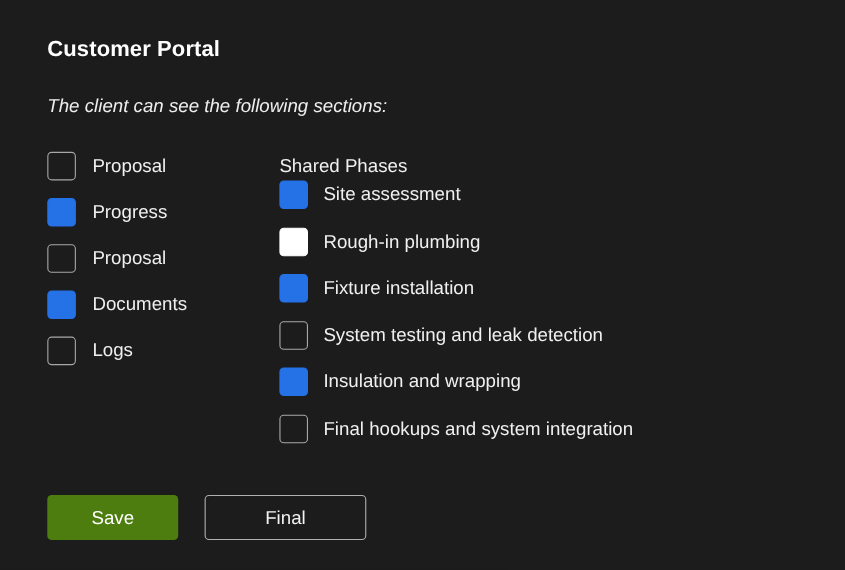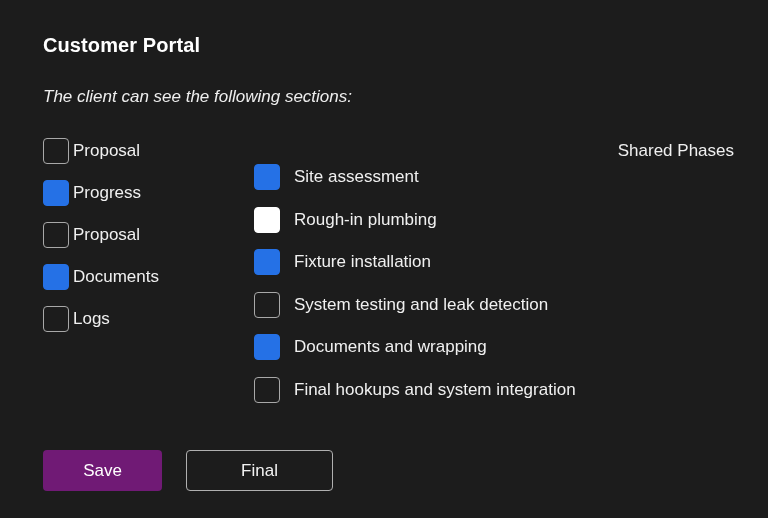--- a/index.html
+++ b/index.html
@@ -54,21 +54,20 @@
     position: absolute;
     left: 43px;
     top: 138px;
     width: 200px;
   }
   .col-right {
     position: absolute;
     left: 254px;
     top: 138px;
     width: 480px;
-    text-align: right;
   }
 
   .col-header {
     font-size: 17px;
     font-weight: normal;
     color: #f0f0f0;
     line-height: 26px;
     height: 26px;
     white-space: nowrap;
   }
@@ -105,21 +104,21 @@
     border-color: #ffffff;
   }
 
   .check-label {
     margin-left: 14px;
     font-size: 17px;
     color: #f0f0f0;
     line-height: 26px;
   }
   .col-left .check-label {
-    margin-left: 4px;
+    margin-left: 15px;
   }
 
   
   .footer {
     position: absolute;
     left: 43px;
     top: 450px;
     display: flex;
     align-items: center;
     gap: 24px;
@@ -134,21 +133,21 @@
     line-height: 1;
     display: inline-flex;
     align-items: center;
     justify-content: center;
     cursor: pointer;
     white-space: nowrap;
     padding: 0 20px;
   }
   .btn-primary {
     min-width: 119px;
-    background: #701a75;
+    background: #4d7c0f;
     color: #ffffff;
     border: none;
   }
   .btn-secondary {
     min-width: 147px;
     background: transparent;
     color: #f2f2f2;
     border: 1.6px solid #b0b0b0;
   }
 </style>
@@ -198,21 +197,21 @@
     <div class="check-row">
       <span class="checkbox state-checked"></span>
       <span class="check-label">Fixture installation</span>
     </div>
     <div class="check-row">
       <span class="checkbox"></span>
       <span class="check-label">System testing and leak detection</span>
     </div>
     <div class="check-row">
       <span class="checkbox state-checked"></span>
-      <span class="check-label">Documents and wrapping</span>
+      <span class="check-label">Insulation and wrapping</span>
     </div>
     <div class="check-row">
       <span class="checkbox"></span>
       <span class="check-label">Final hookups and system integration</span>
     </div>
   </div>
 
   <div class="footer">
     <button class="btn btn-primary">Save</button>
     <button class="btn btn-secondary">Final</button>

